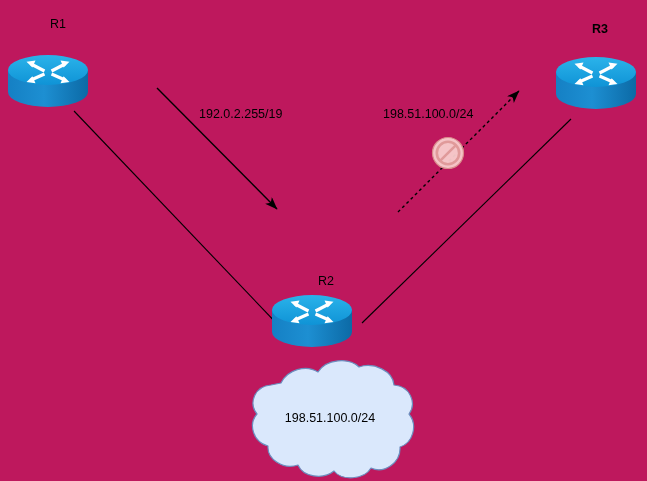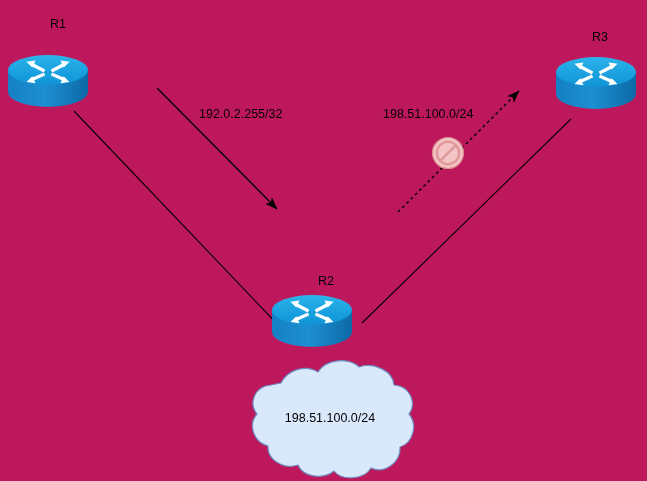--- a/index.html
+++ b/index.html
@@ -154,23 +154,23 @@
         <path d="M -21.5,-18.2 L -12.5,-19.4 L -15.6,-12.4 Z"></path>
         <path d="M 21.5,-18.2 L 12.5,-19.4 L 15.6,-12.4 Z"></path>
         <path d="M -21.5,2.0 L -12.5,3.2 L -15.6,-3.8 Z"></path>
         <path d="M 21.5,2.0 L 12.5,3.2 L 15.6,-3.8 Z"></path>
       </g>
     </g>
   </svg>
 
   <div class="node-label" style="left:40px; top:17px; width:36px;">R1</div>
 
-  <div class="node-label" style="left:582px; top:30px; width:36px;">R3</div>
+  <div class="node-label" style="left:582px; top:22px; width:36px;font-weight:bold;">R3</div>
 
   <div class="node-label" style="left:308px; top:274px; width:36px;">R2</div>
 
-  <div class="edge-label" style="left:199px; top:107px;">192.0.2.255/32</div>
+  <div class="edge-label" style="left:199px; top:107px;">192.0.2.255/19</div>
 
   <div class="edge-label" style="left:383px; top:107px;">198.51.100.0/24</div>
 
   <div class="cloud-label" style="left:270px; top:411px; width:120px; text-align:center;">198.51.100.0/24</div>
 
 </div>
 
 </body></html>

